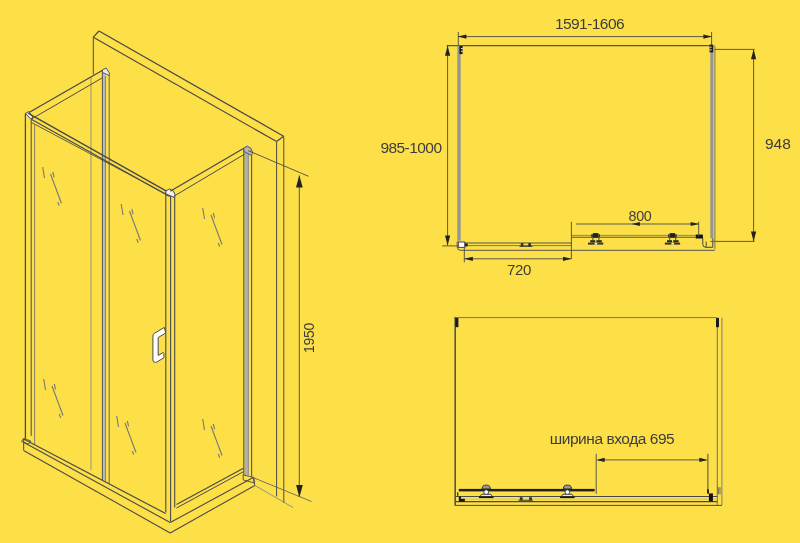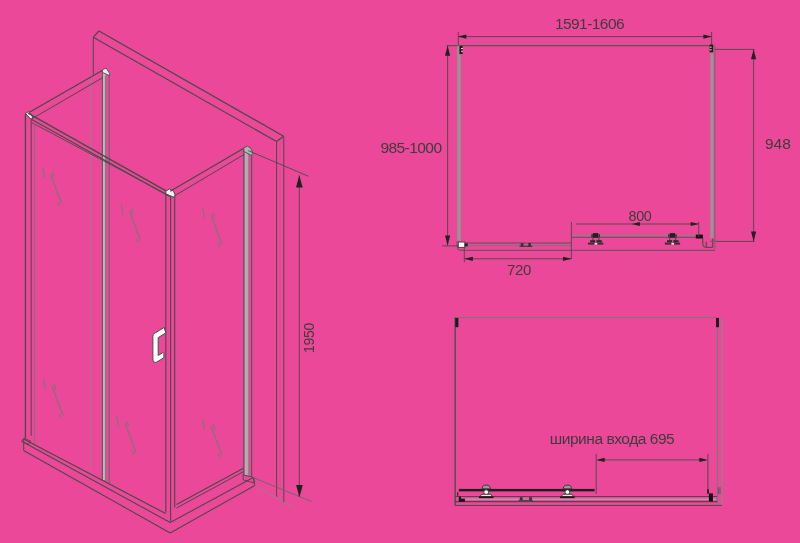--- a/index.html
+++ b/index.html
@@ -1,16 +1,16 @@
 <!DOCTYPE html>
 <html><head>
 <meta charset="utf-8">
 <style>
   html,body{margin:0;padding:0;background:#ffffff;}
-  .page{width:800px;height:543px;position:relative;background:#ec4899;overflow:hidden;}
+  .page{width:800px;height:543px;position:relative;background:#fde047;overflow:hidden;}
   svg{position:absolute;top:0;left:0;}
   text{font-family:"Liberation Sans",sans-serif;fill:#3d3d3d;}
 </style>
 </head>
 <body>
 <div class="page">
 <svg width="800" height="543" viewBox="0 0 800 543">
 
 <g stroke="#4a4a4a" fill="none" stroke-width="1.2">
   <path d="M99,31 L283.6,136.2" stroke-width="1.3"></path>

